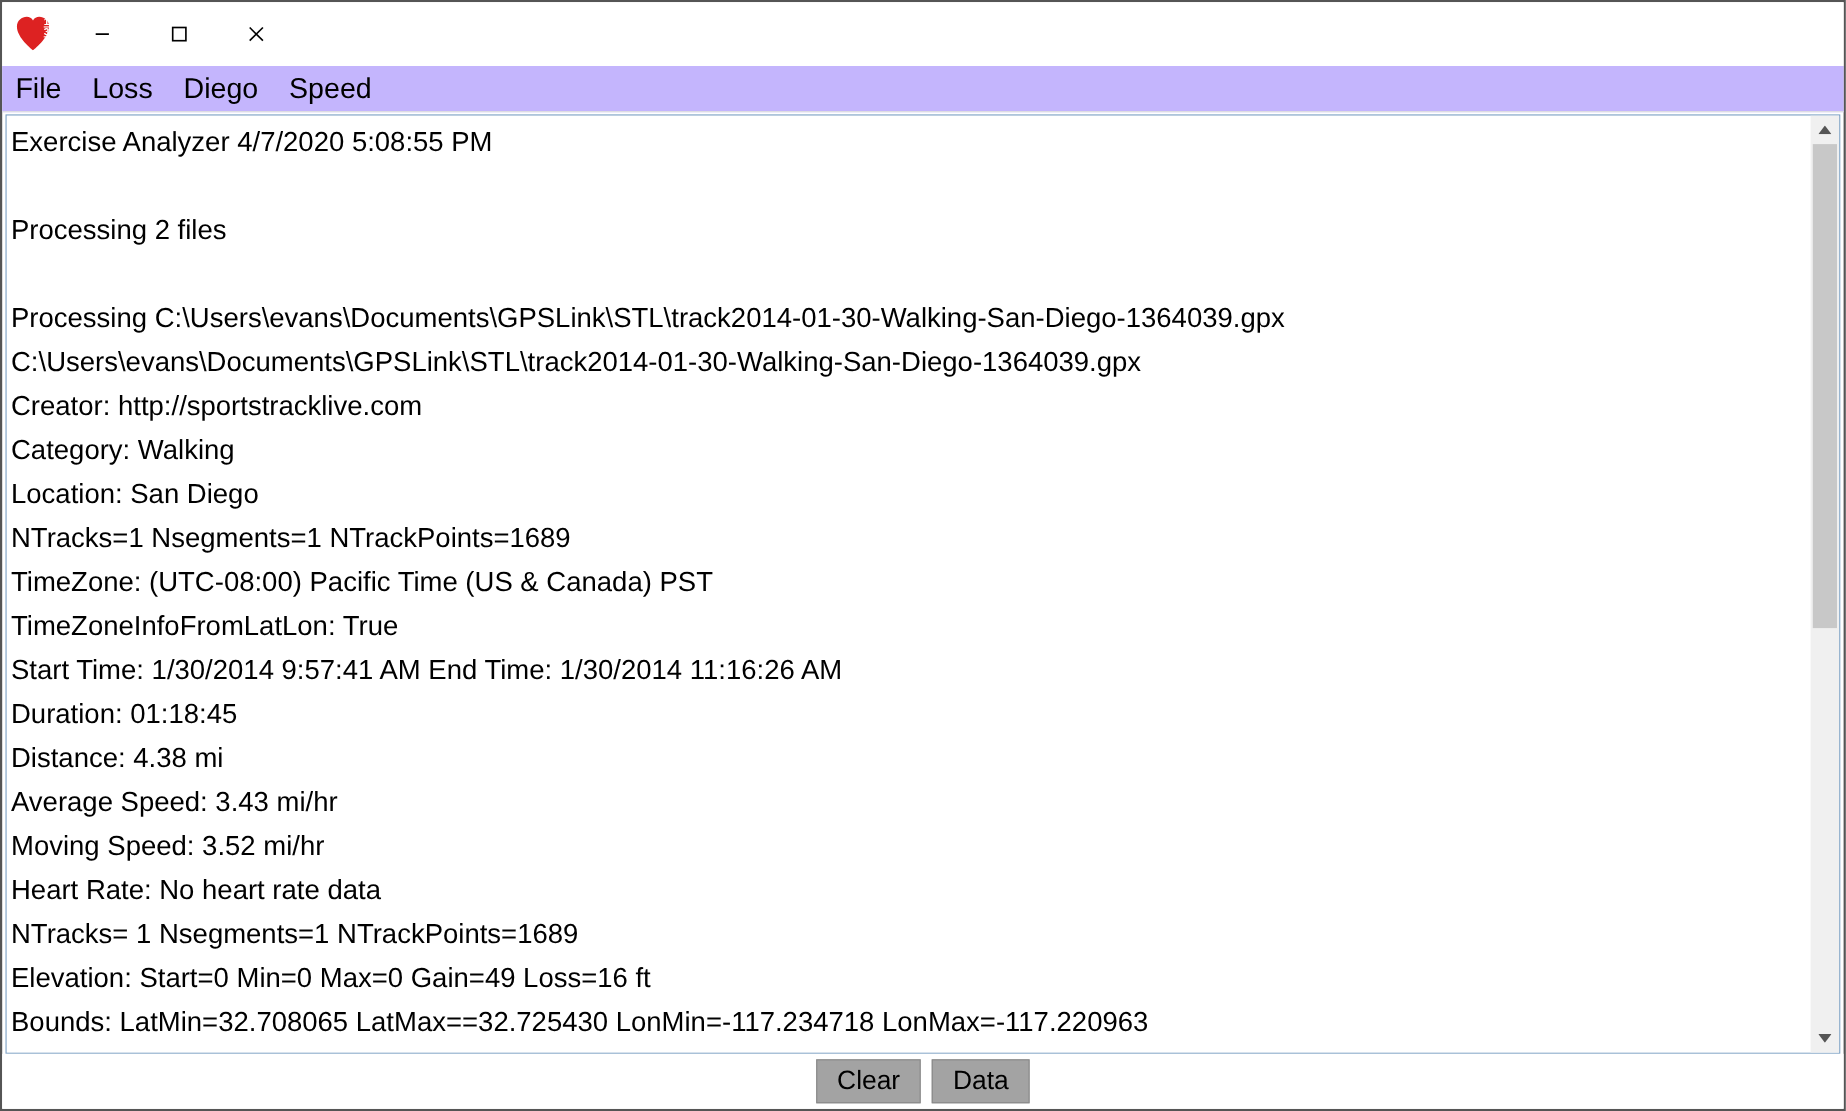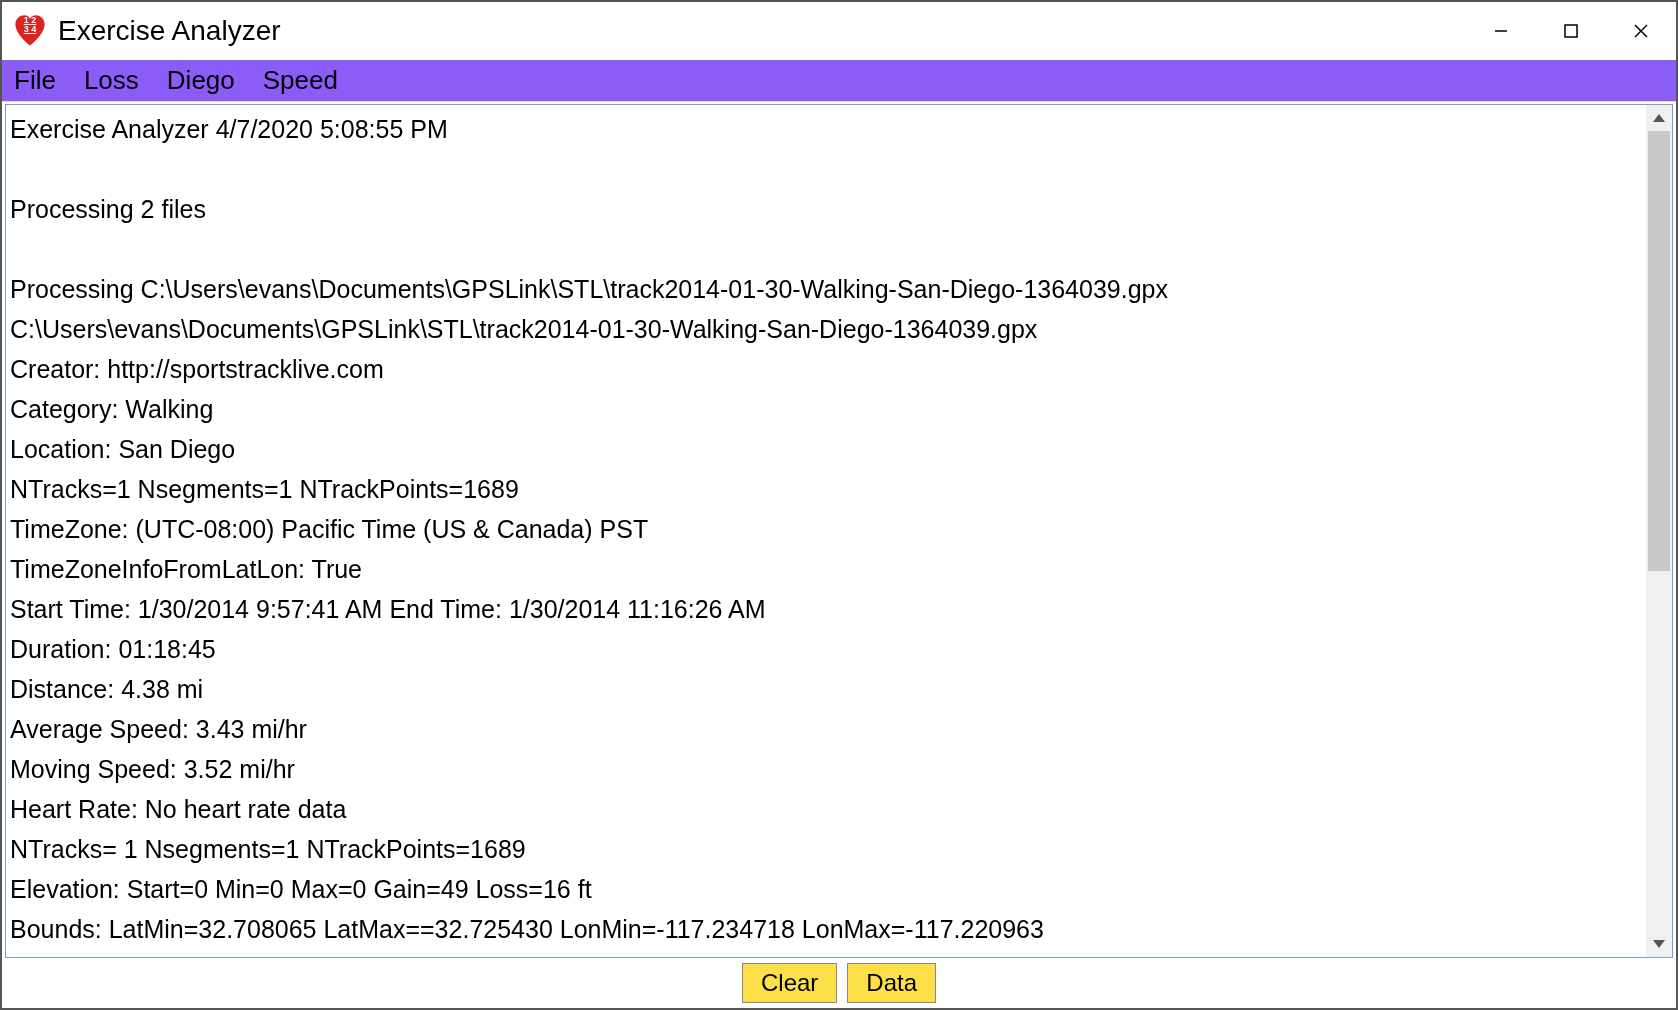--- a/index.html
+++ b/index.html
@@ -39,21 +39,21 @@
       height: 36px;
       position: relative;
     }
     .heart svg {
       width: 100%;
       height: 100%;
     }
     .heart-text {
       position: absolute;
       top: 3px;
-      left: 0;
+      left: 16px;
       width: 100%;
       text-align: center;
       font-size: 9px;
       font-weight: bold;
       color: #fff;
       line-height: 9px;
       text-decoration: underline;
     }
     .title-text {
       font-size: 28px;
@@ -73,21 +73,21 @@
       font-size: 18px;
       color: #000;
       cursor: pointer;
     }
     .win-btn svg {
       width: 16px;
       height: 16px;
     }
     .menu-bar {
       height: 42px;
-      background: #8b5cf6;
+      background: #c4b5fd;
       display: flex;
       align-items: center;
       padding-left: 12px;
       gap: 28px;
       border-bottom: 1px solid #e0e0e0;
     }
     .menu-item {
       font-size: 26px;
       color: #000;
       cursor: pointer;
@@ -142,40 +142,39 @@
       height: 50px;
       display: flex;
       align-items: center;
       justify-content: center;
       gap: 10px;
       background: #fff;
     }
     .action-btn {
       padding: 5px 18px;
       font-size: 24px;
-      background: #fde047;
+      background: #a3a3a3;
       border: 1px solid #888;
       cursor: pointer;
       font-family: Arial, sans-serif;
     }
   </style>
 </head>
 <body>
 
 <div class="window">
   <div class="title-bar">
     <div class="app-icon">
       <div class="heart">
         <svg viewBox="0 0 32 32">
           <path d="M16 29 C16 29 3 19 3 10 C3 5 7 2 11 2 C13 2 15 3 16 5 C17 3 19 2 21 2 C25 2 29 5 29 10 C29 19 16 29 16 29 Z" fill="#d22"></path>
         </svg>
         <div class="heart-text">1&nbsp;2<br>3&nbsp;4</div>
       </div>
     </div>
-    <div class="title-text">Exercise Analyzer</div>
     <div class="window-controls">
       <div class="win-btn">
         <svg viewBox="0 0 16 16">
             <line x1="2" y1="8" x2="14" y2="8" stroke="#000" stroke-width="1.5"></line>
           </svg>
       </div>
       <div class="win-btn">
         <svg viewBox="0 0 16 16">
             <rect x="2" y="2" width="12" height="12" fill="none" stroke="#000" stroke-width="1.5"></rect>
           </svg>

